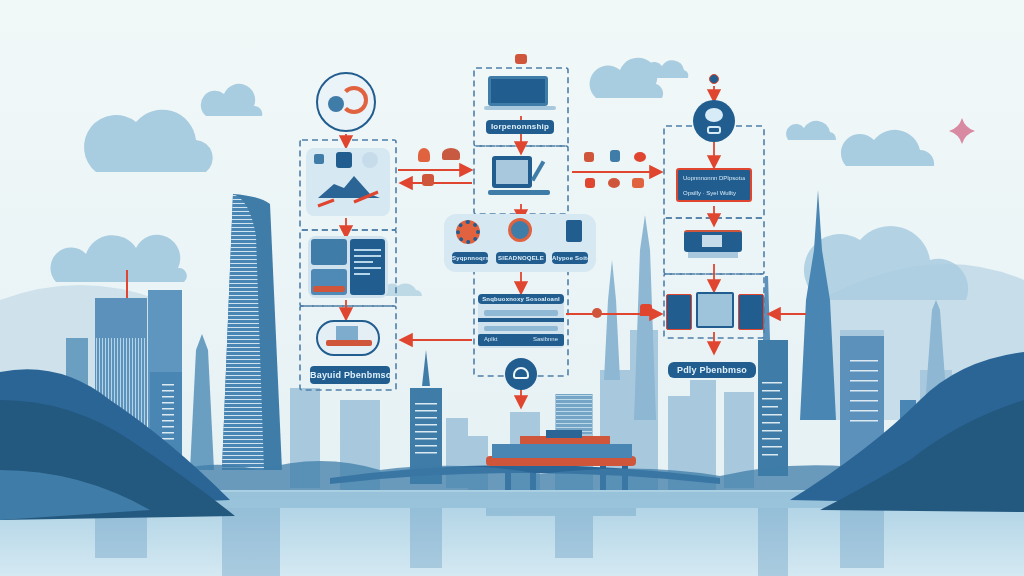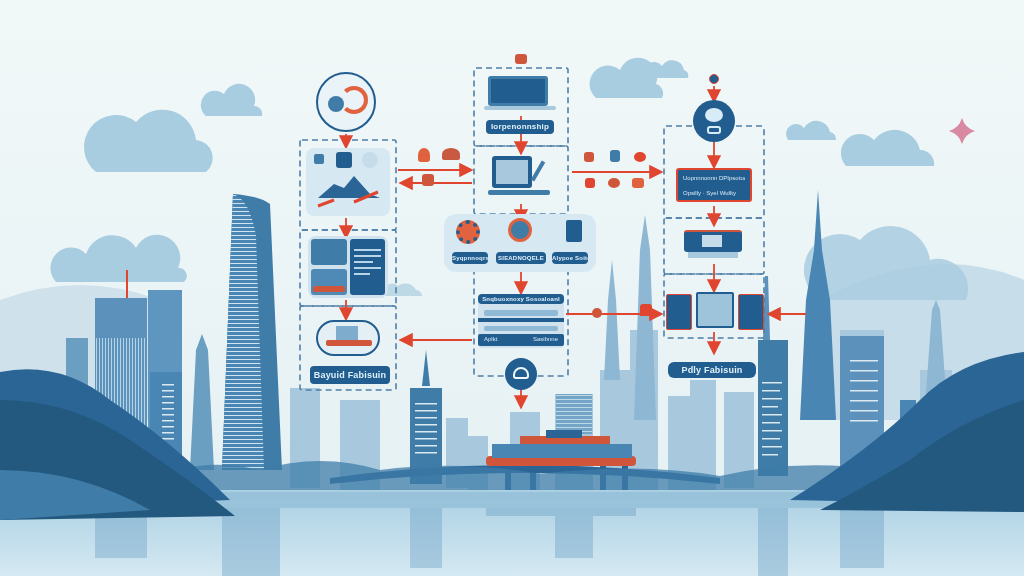--- a/index.html
+++ b/index.html
@@ -267,21 +267,21 @@
     <div style="height:2px;background:#b8d6ea;margin-bottom:4px"></div>
     <div style="height:2px;background:#b8d6ea;width:60%"></div>
   </div>
 </div>
 
 <div class="abs" style="left:316px;top:320px;width:64px;height:36px;border:2px solid #215d8f;border-radius:20px;background:#e4eff5;">
   <div style="position:absolute;left:8px;top:18px;width:46px;height:6px;background:#d0563b;border-radius:2px;"></div>
   <div style="position:absolute;left:18px;top:4px;width:22px;height:14px;background:#7eaccc;"></div>
 </div>
 
-<div class="label-pill" style="left:310px;top:366px;width:80px;height:18px;line-height:18px;">Bayuid Fabisuin</div>
+<div class="label-pill" style="left:310px;top:366px;width:80px;height:18px;line-height:18px;">Bayuid Pbenbmso</div>
 
 
 <div class="icon-chip" style="left:418px;top:148px;width:12px;height:14px;background:#e0623f;border-radius:50% 50% 3px 3px;"></div>
 <div class="icon-chip" style="left:442px;top:148px;width:18px;height:12px;background:#c75a41;border-radius:50% 50% 2px 2px;"></div>
 <div class="icon-chip" style="left:422px;top:174px;width:12px;height:12px;background:#d0563b;border-radius:3px;"></div>
 
 
 <div class="icon-chip" style="left:515px;top:54px;width:12px;height:10px;background:#d0563b;border-radius:3px;"></div>
 
 <div class="abs" style="left:484px;top:76px;width:72px;height:34px;">
@@ -349,15 +349,15 @@
   <div style="position:absolute;left:18px;top:5px;width:20px;height:12px;background:#c7dcea;"></div>
   <div style="position:absolute;left:4px;top:22px;width:50px;height:6px;background:#a8c9dd;"></div>
 </div>
 
 <div class="abs" style="left:666px;top:292px;width:98px;height:40px;">
   <div style="position:absolute;left:0;top:2px;width:26px;height:36px;background:#215d8f;border:1px solid #e0462f;border-radius:2px;"></div>
   <div style="position:absolute;left:30px;top:0;width:38px;height:36px;background:#9ec4dc;border:2px solid #215d8f;border-radius:2px;"></div>
   <div style="position:absolute;left:72px;top:2px;width:26px;height:36px;background:#215d8f;border:1px solid #e0462f;border-radius:2px;"></div>
 </div>
 
-<div class="label-pill" style="left:668px;top:362px;width:88px;height:16px;line-height:16px;border-radius:6px;">Pdly Fabisuin</div>
+<div class="label-pill" style="left:668px;top:362px;width:88px;height:16px;line-height:16px;border-radius:6px;">Pdly Pbenbmso</div>
 
 </div>
 
 </body></html>

